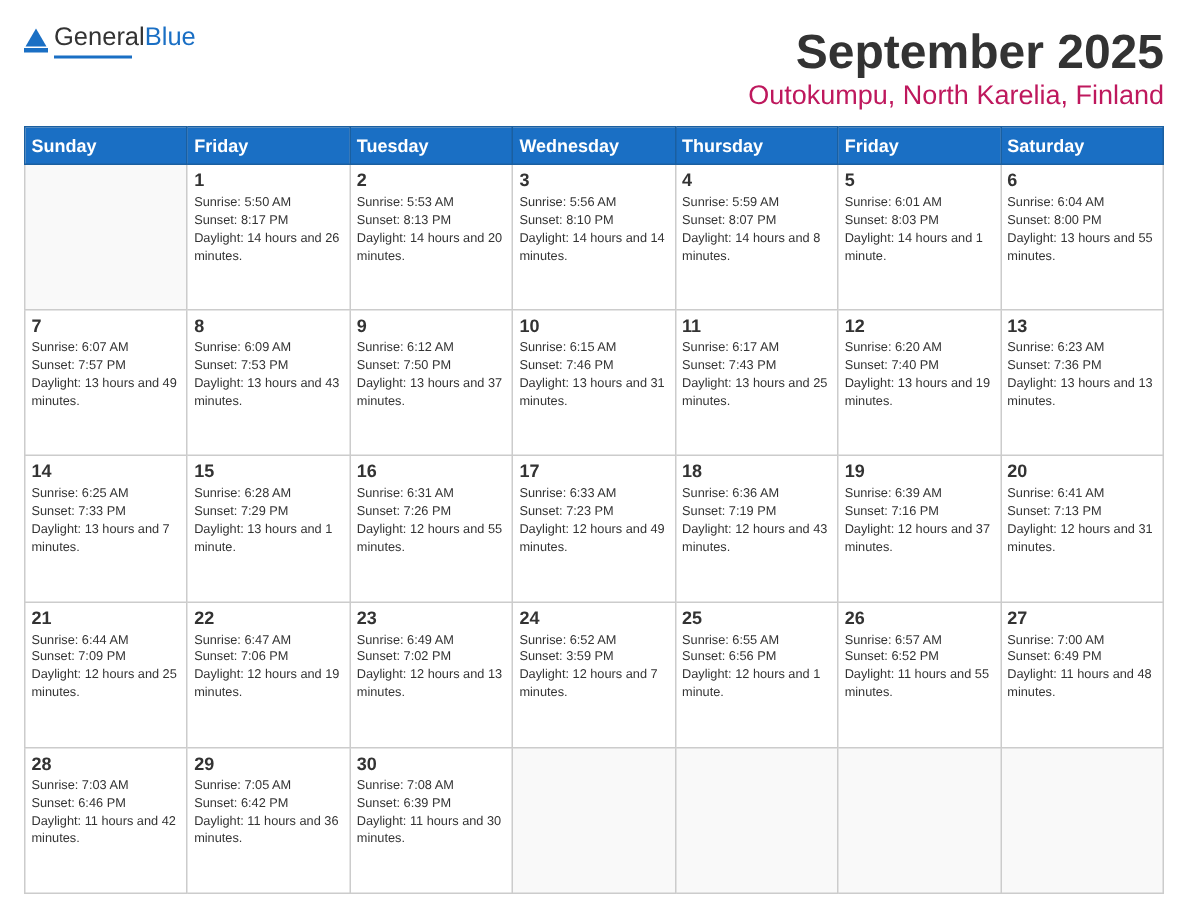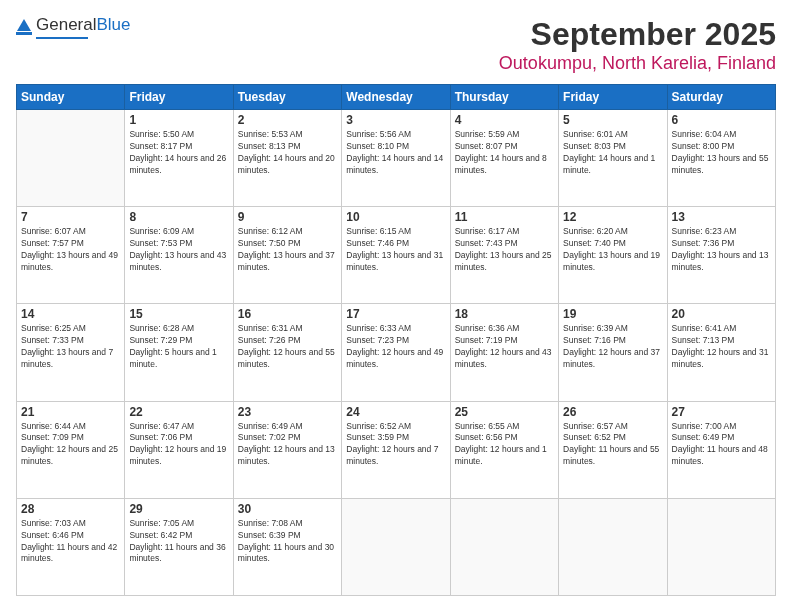--- a/index.html
+++ b/index.html
@@ -252,21 +252,21 @@
           <div>Sunrise: 6:25 AM</div>
           <div>Sunset: 7:33 PM</div>
           <div>Daylight: 13 hours and 7 minutes.</div>
         </div>
       </td>
           <td>
         <span class="day-number">15</span>
         <div class="day-info">
           <div>Sunrise: 6:28 AM</div>
           <div>Sunset: 7:29 PM</div>
-          <div>Daylight: 5 hours and 1 minute.</div>
+          <div>Daylight: 13 hours and 1 minute.</div>
         </div>
       </td>
           <td>
         <span class="day-number">16</span>
         <div class="day-info">
           <div>Sunrise: 6:31 AM</div>
           <div>Sunset: 7:26 PM</div>
           <div>Daylight: 12 hours and 55 minutes.</div>
         </div>
       </td>

